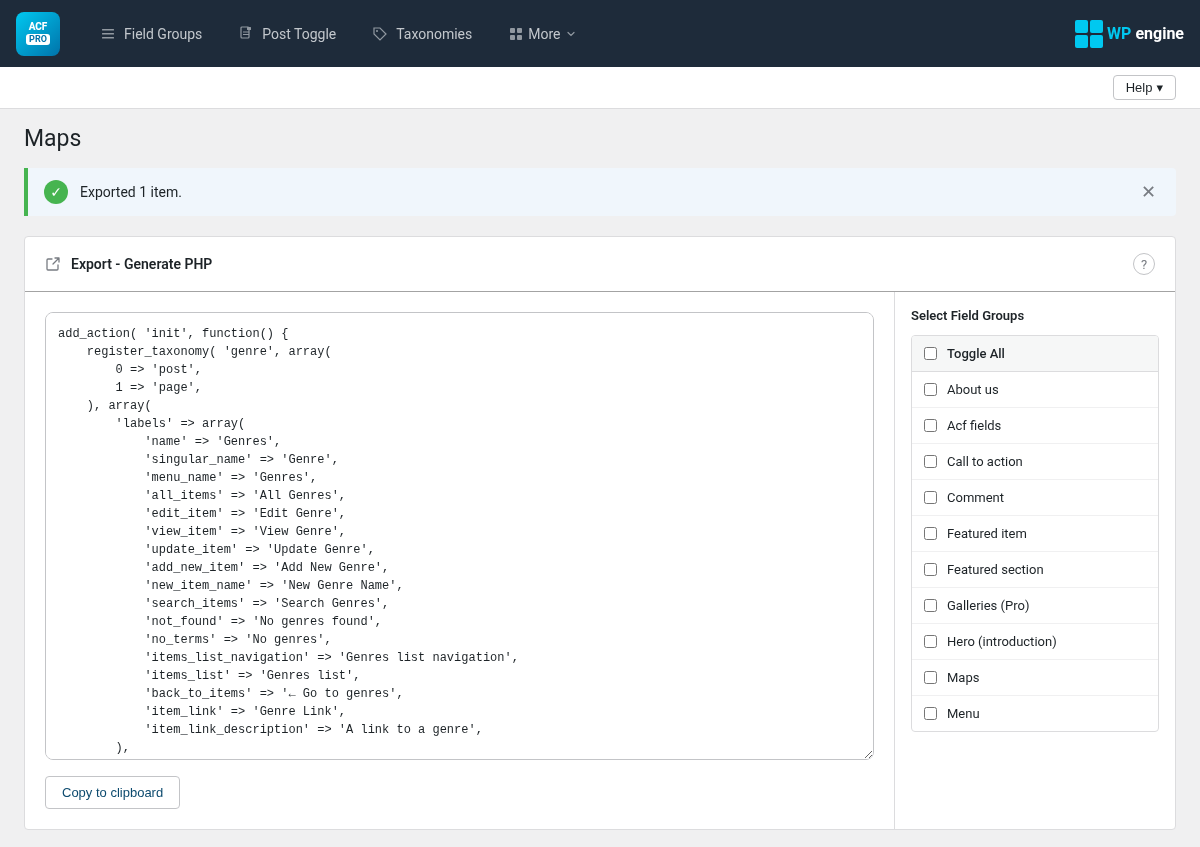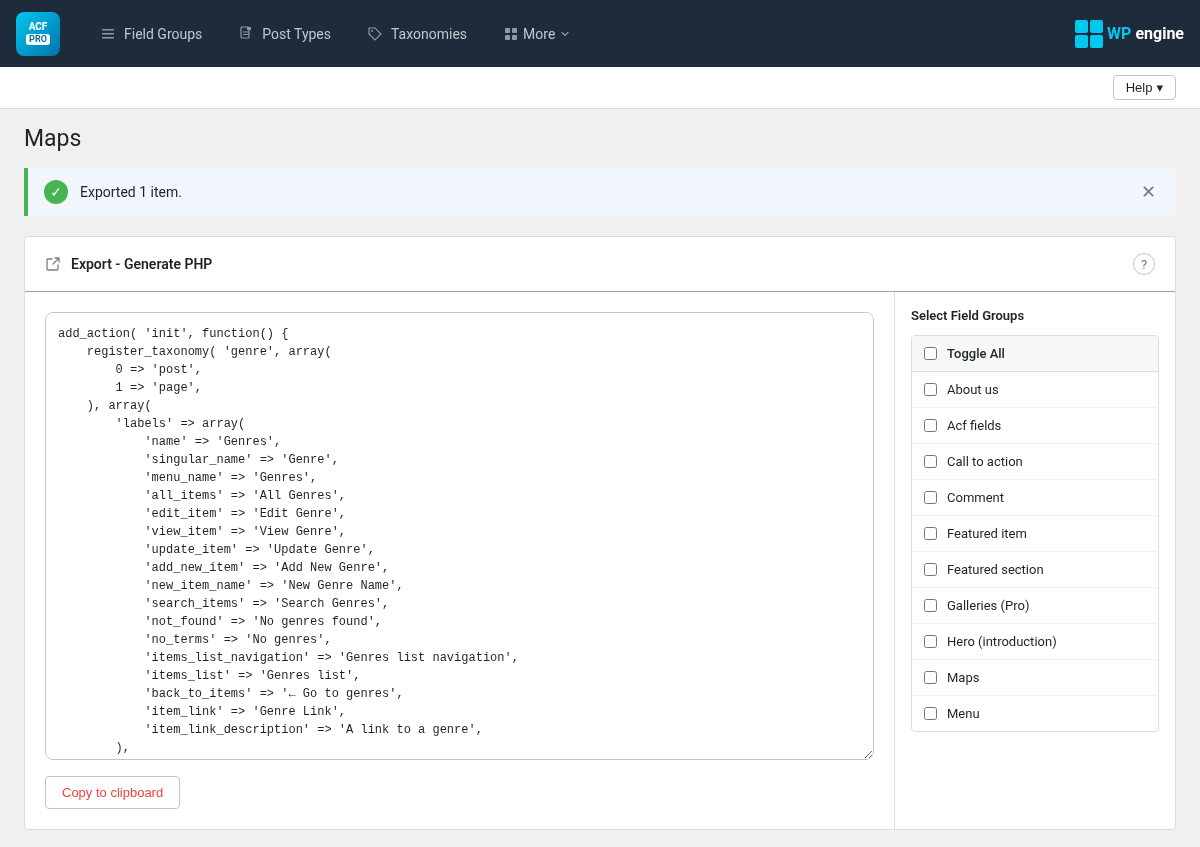--- a/index.html
+++ b/index.html
@@ -198,21 +198,21 @@
       background: #fff;
     }
     .copy-btn {
       margin-top: 12px;
       background: #fff;
       border: 1px solid #c3c4c7;
       padding: 8px 16px;
       border-radius: 4px;
       cursor: pointer;
       font-size: 13px;
-      color: #ef4444;
+      color: #0c4a6e;
       font-weight: 500;
     }
 
     
     .sidebar-title {
       font-size: 13px;
       font-weight: 600;
       color: #1d2327;
       margin-bottom: 12px;
     }
@@ -287,21 +287,21 @@
       <span>Field Groups</span>
     </a>
 
     <a class="nav-item">
       <svg width="16" height="16" viewBox="0 0 16 16" fill="none">
         <rect x="3" y="1" width="8" height="11" rx="1" stroke="#c2c7cc" stroke-width="1.2" fill="none"></rect>
         <rect x="9" y="1" width="4" height="3" rx="0.5" fill="#c2c7cc"></rect>
         <line x1="5" y1="6" x2="11" y2="6" stroke="#c2c7cc" stroke-width="1"></line>
         <line x1="5" y1="8.5" x2="11" y2="8.5" stroke="#c2c7cc" stroke-width="1"></line>
       </svg>
-      <span>Post Types</span>
+      <span>Post Toggle</span>
     </a>
 
     <a class="nav-item">
       <svg width="16" height="16" viewBox="0 0 16 16" fill="none">
         <path d="M2 2h6l6 6-6 6-6-6V2z" stroke="#c2c7cc" stroke-width="1.2" fill="none"></path>
         <circle cx="5" cy="5" r="1" fill="#c2c7cc"></circle>
       </svg>
       <span>Taxonomies</span>
     </a>
 

